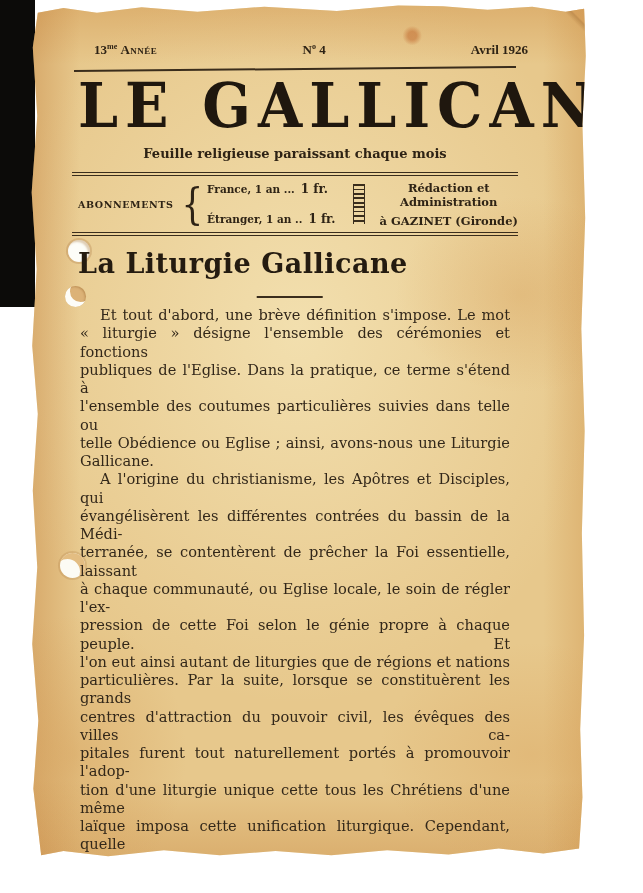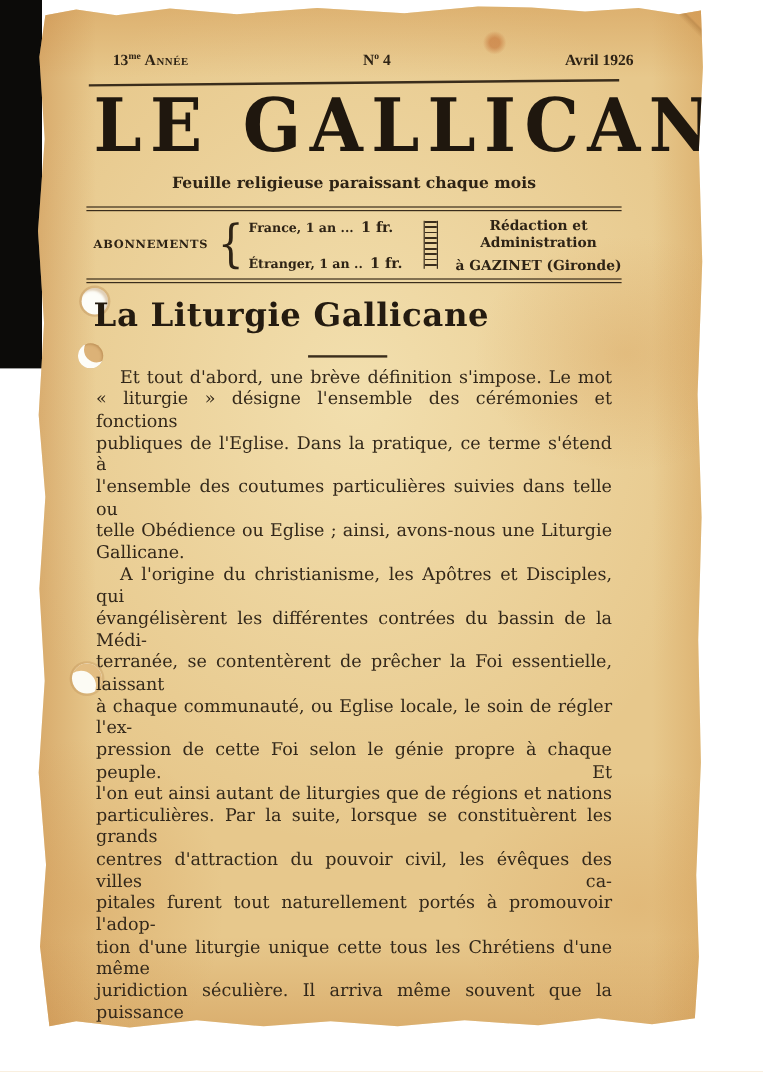--- a/index.html
+++ b/index.html
@@ -148,21 +148,20 @@
             <div class="line first">A l'origine du christianisme, les Apôtres et Disciples, qui</div>
             <div class="line">évangélisèrent les différentes contrées du bassin de la Médi-</div>
             <div class="line">terranée, se contentèrent de prêcher la Foi essentielle, laissant</div>
             <div class="line">à chaque communauté, ou Eglise locale, le soin de régler l'ex-</div>
             <div class="line">pression de cette Foi selon le génie propre à chaque peuple. Et</div>
             <div class="line">l'on eut ainsi autant de liturgies que de régions et nations</div>
             <div class="line">particulières. Par la suite, lorsque se constituèrent les grands</div>
             <div class="line">centres d'attraction du pouvoir civil, les évêques des villes ca-</div>
             <div class="line">pitales furent tout naturellement portés à promouvoir l'adop-</div>
             <div class="line">tion d'une liturgie unique cette tous les Chrétiens d'une même</div>
-            <div class="line">juridiction séculière. Il arriva même souvent que la puissance</div>
             <div class="line">laïque imposa cette unification liturgique. Cependant, quelle</div>
             <div class="line">que fût la diversité des coutumes locales, toutes les liturgies</div>
           </div>
         </div>
 
     </div>
   </div>
 </div>
 
 </body></html>

